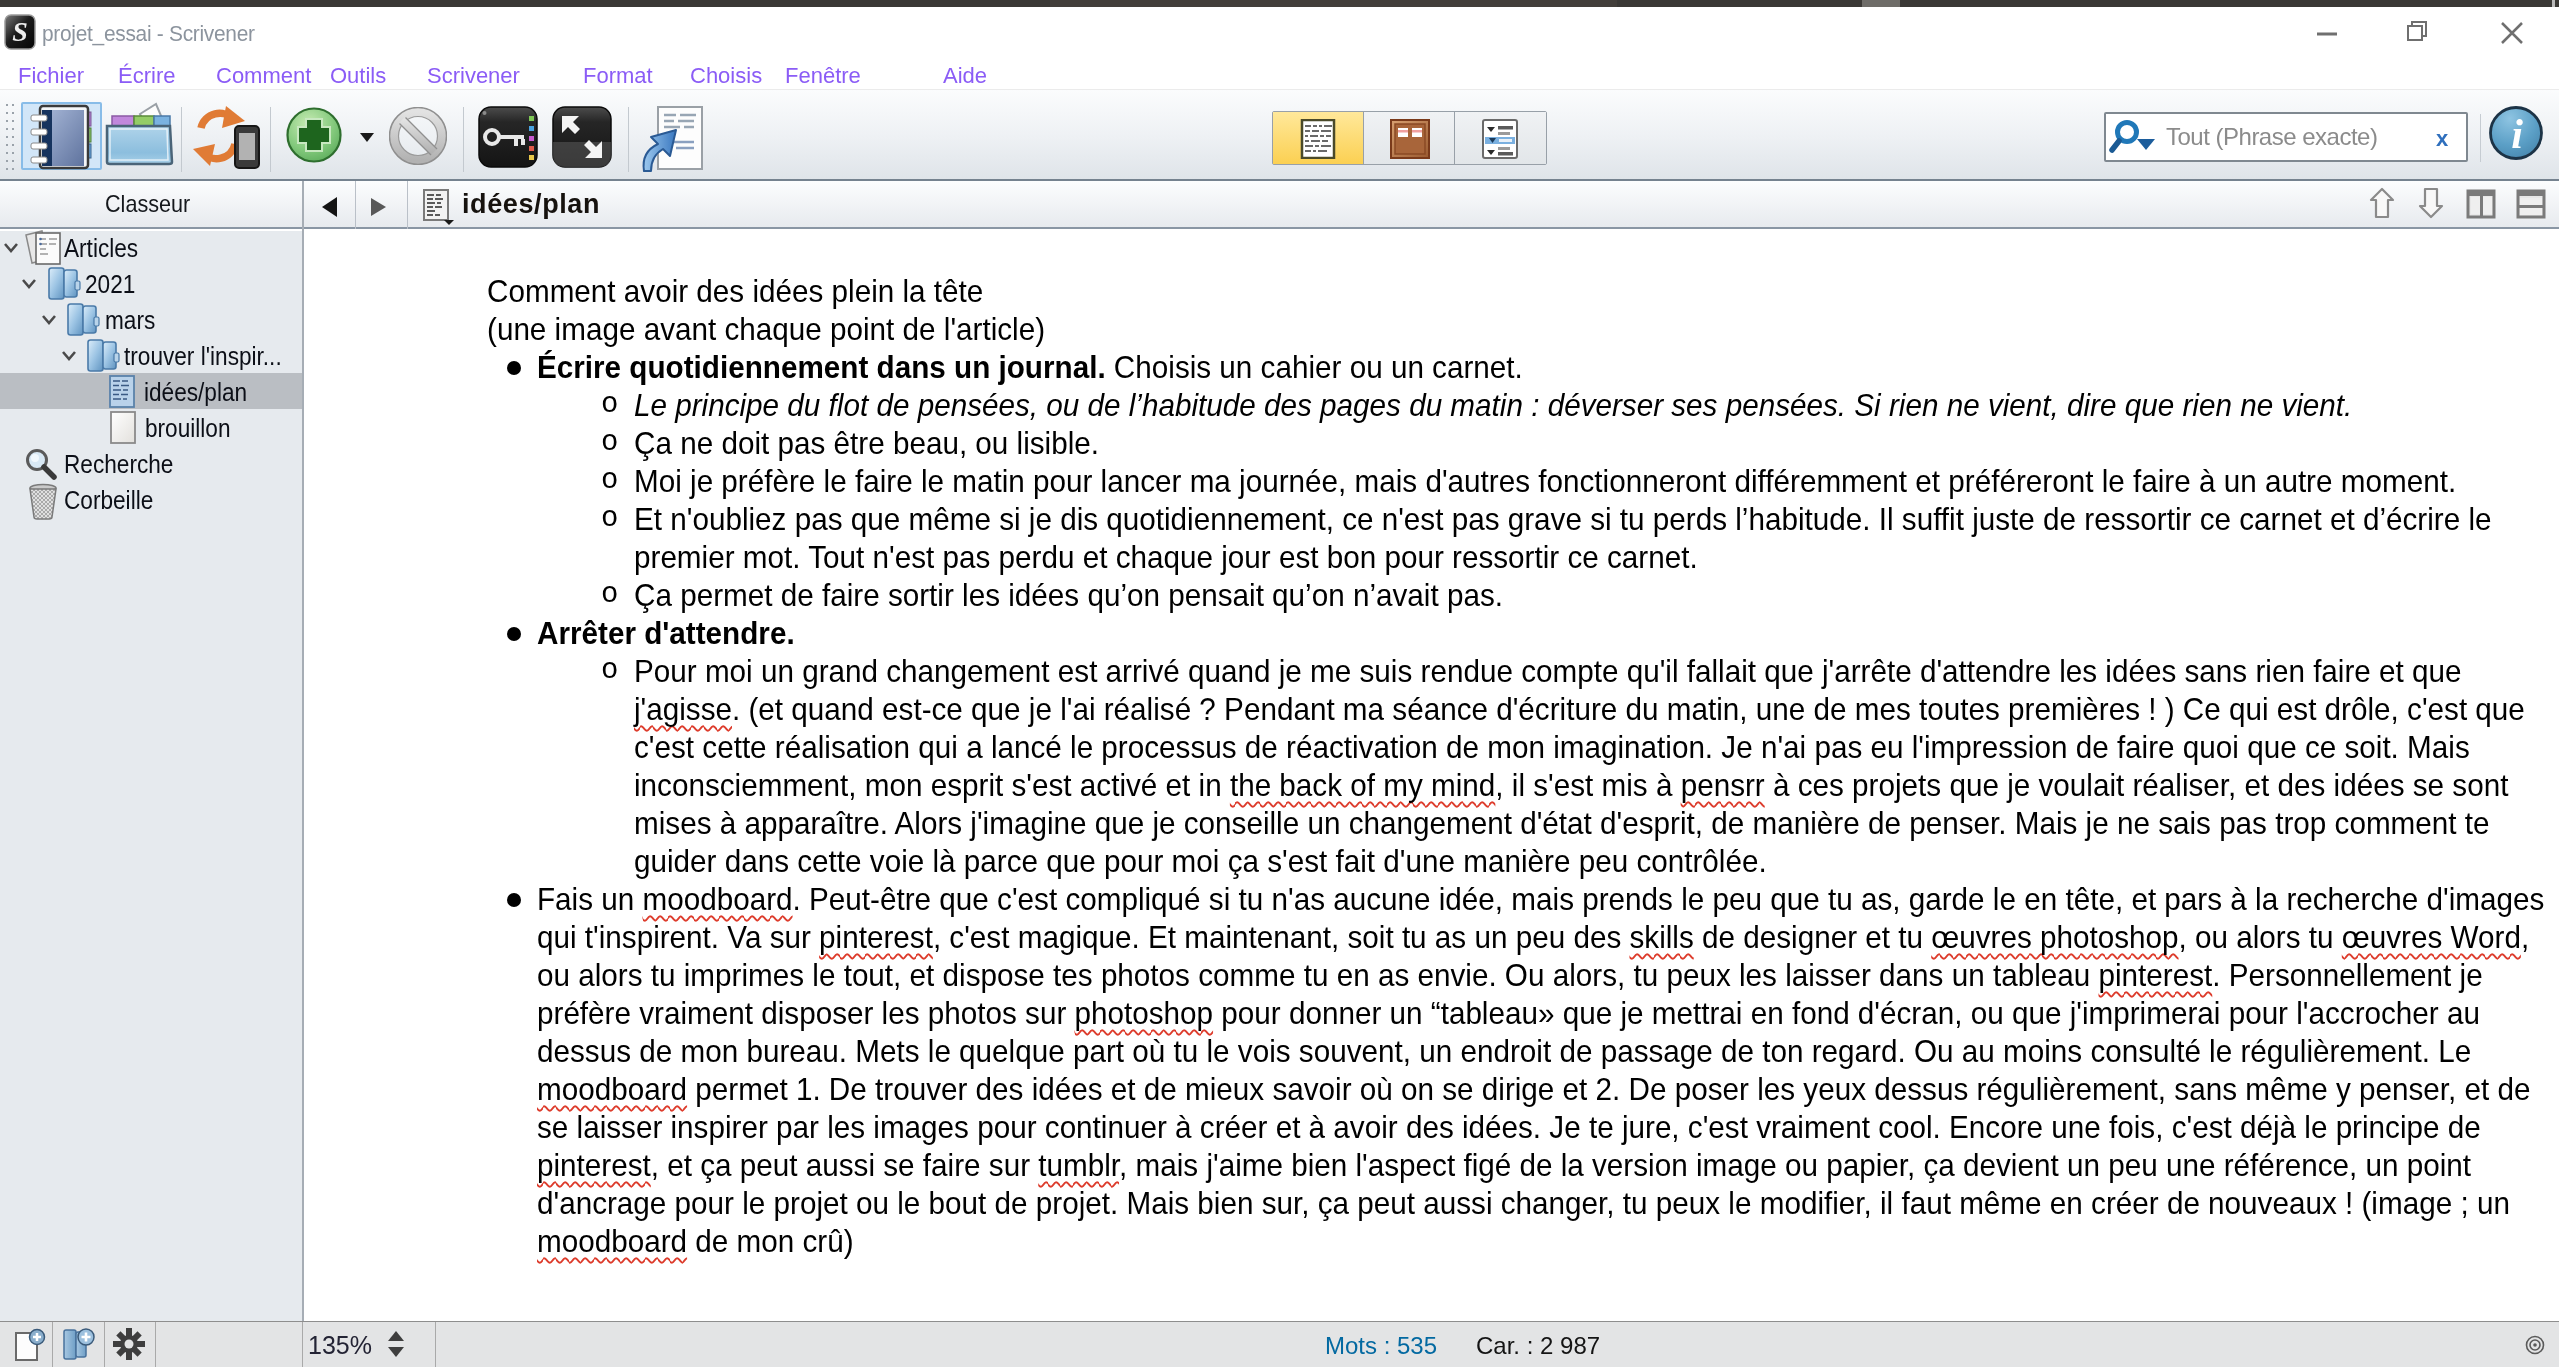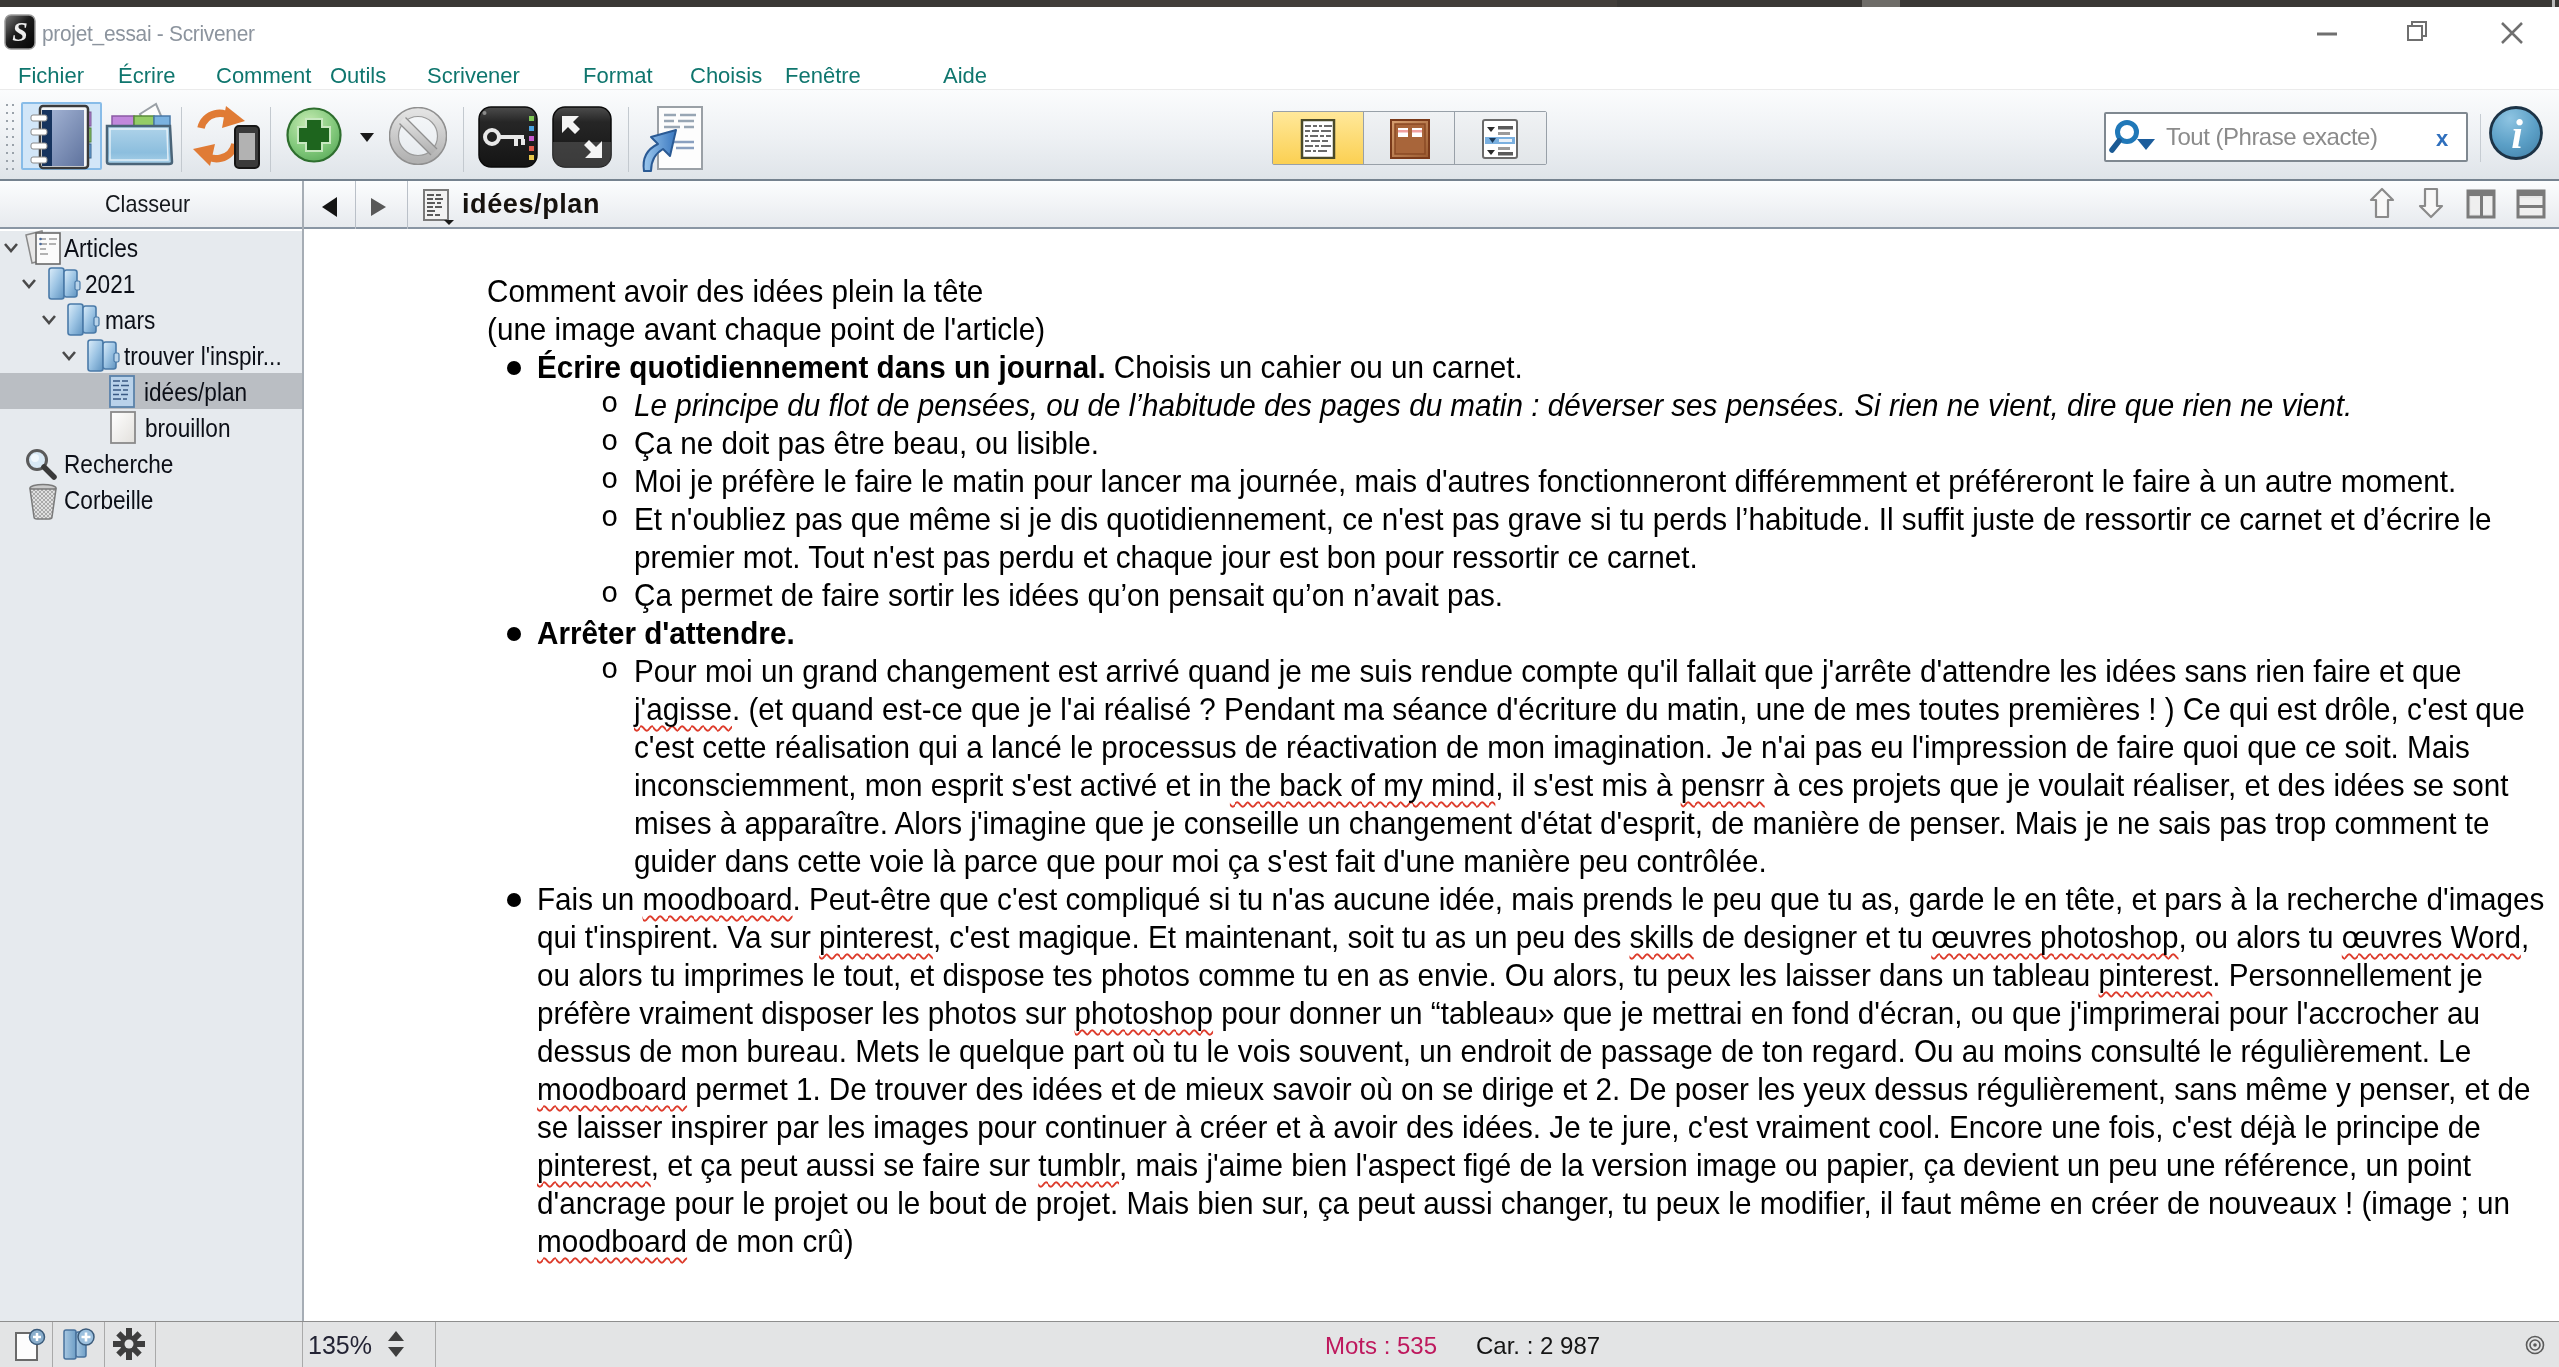--- a/index.html
+++ b/index.html
@@ -8,21 +8,21 @@
 #strip{left:0;top:0;width:2559px;height:7px;background:#3a3835}
 #strip2{left:1050px;top:0;width:567px;height:7px;background:#423e3a}
 #strip3{left:1862px;top:0;width:38px;height:7px;background:#6e6c68}
 #strip4{left:2552px;top:0;width:3px;height:7px;background:#b9b9b9}
 
 #titlebar{left:0;top:7px;width:2559px;height:49px;background:#fff}
 #apptitle{left:42px;top:14px;font-size:22px;color:#8c949e;letter-spacing:-0.3px;transform:scaleX(0.95);transform-origin:0 0;display:inline-block}
 .winbtn{stroke:#6f6f6f;fill:none}
 
 #menubar{left:0;top:56px;width:2559px;height:34px;background:#fff;border-bottom:1px solid #ebebeb}
-.mi{position:absolute;top:6px;font-size:22px;color:#0f766e;line-height:27px}
+.mi{position:absolute;top:6px;font-size:22px;color:#8b5cf6;line-height:27px}
 
 #toolbar{left:0;top:90px;width:2559px;height:91px;background:linear-gradient(#fbfcfd, #eef1f4 52%, #dfe4e9);border-bottom:2px solid #75828f}
 .tsep{position:absolute;top:17px;width:1px;height:65px;background:#c3c9cf}
 .grip{position:absolute;top:14px;width:2px;height:70px;background:repeating-linear-gradient(#9aa2aa 0 2px, rgba(0,0,0,0) 2px 8px)}
 #selbtn{position:absolute;left:21px;top:12px;width:81px;height:68px;background:#d2e6f8;border:2px solid #88bce8;border-radius:2px}
 
 #vgroup{left:1272px;top:111px;width:275px;height:54px;border:1px solid #98a0a8;border-radius:2px;display:flex}
 .vbtn{width:91px;height:52px;position:relative;border-right:1px solid #98a0a8}
 .vbtn:last-child{border-right:none}
 .vsel{background:linear-gradient(#ffe89a,#fbd052)}
@@ -46,21 +46,21 @@
 #editor{left:304px;top:231px;width:2255px;height:1090px;background:#fff}
 .ln{position:absolute;white-space:nowrap;font-size:32px;line-height:38px;color:#000;transform:scaleX(0.927);transform-origin:0 0}
 .x1{left:487px}.x2{left:537px}.x3{left:634px}
 .blt{position:absolute;left:507px;width:14px;height:14px;border-radius:50%;background:#000}
 .om{position:absolute;left:601px;font-family:"Liberation Mono",monospace;font-size:29px;line-height:38px;color:#000}
 .sq{text-decoration:underline;text-decoration-style:wavy;text-decoration-color:#dd3c2c;text-decoration-thickness:2px;text-underline-offset:5px;text-decoration-skip-ink:none}
 
 #statusbar{left:0;top:1321px;width:2559px;height:46px;background:#e3e4e5;border-top:1px solid #8e8e8e}
 .ssep2{position:absolute;top:1322px;width:1px;height:45px;background:#a9a9a9}
 #zoomtxt{left:308px;top:1331px;font-size:25px;color:#232334}
-#mots{left:1325px;top:1332px;font-size:24px;color:#be185d}
+#mots{left:1325px;top:1332px;font-size:24px;color:#0369a1}
 #cars{left:1476px;top:1332px;font-size:24px;color:#141414}
 </style></head>
 <body>
 <div class="abs" id="strip"></div>
 <div class="abs" id="strip2"></div>
 <div class="abs" id="strip3"></div>
 <div class="abs" id="strip4"></div>
 <div class="abs" id="titlebar">
   <svg class="abs" style="left:4px;top:7px" width="32" height="36" viewBox="0 0 32 36">
     <defs>

